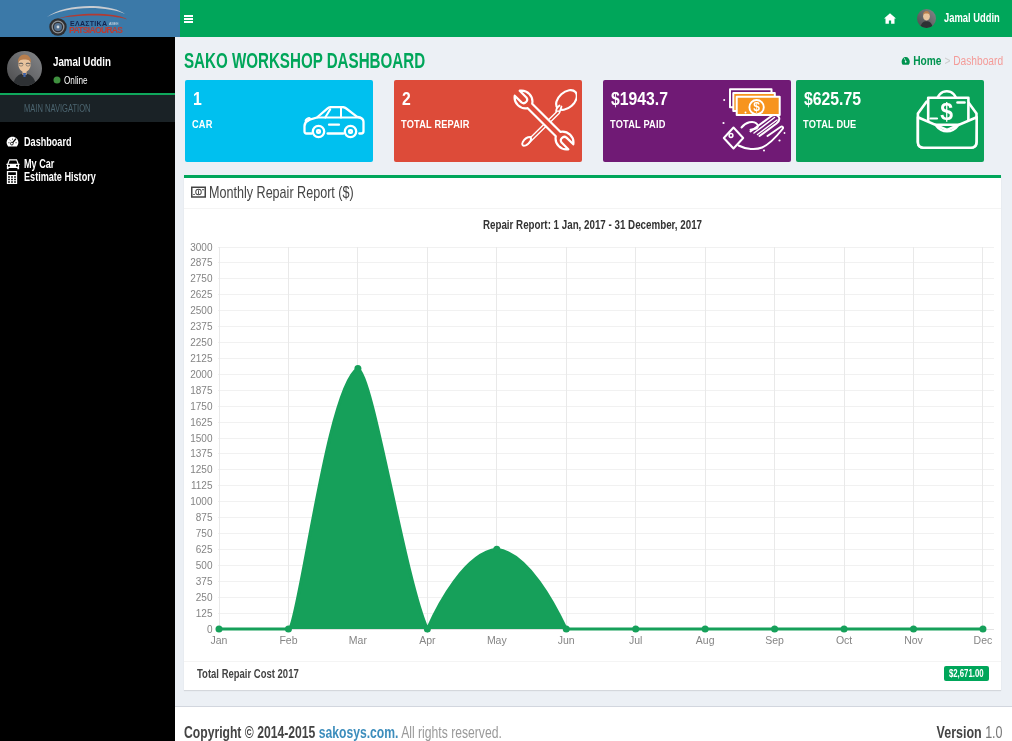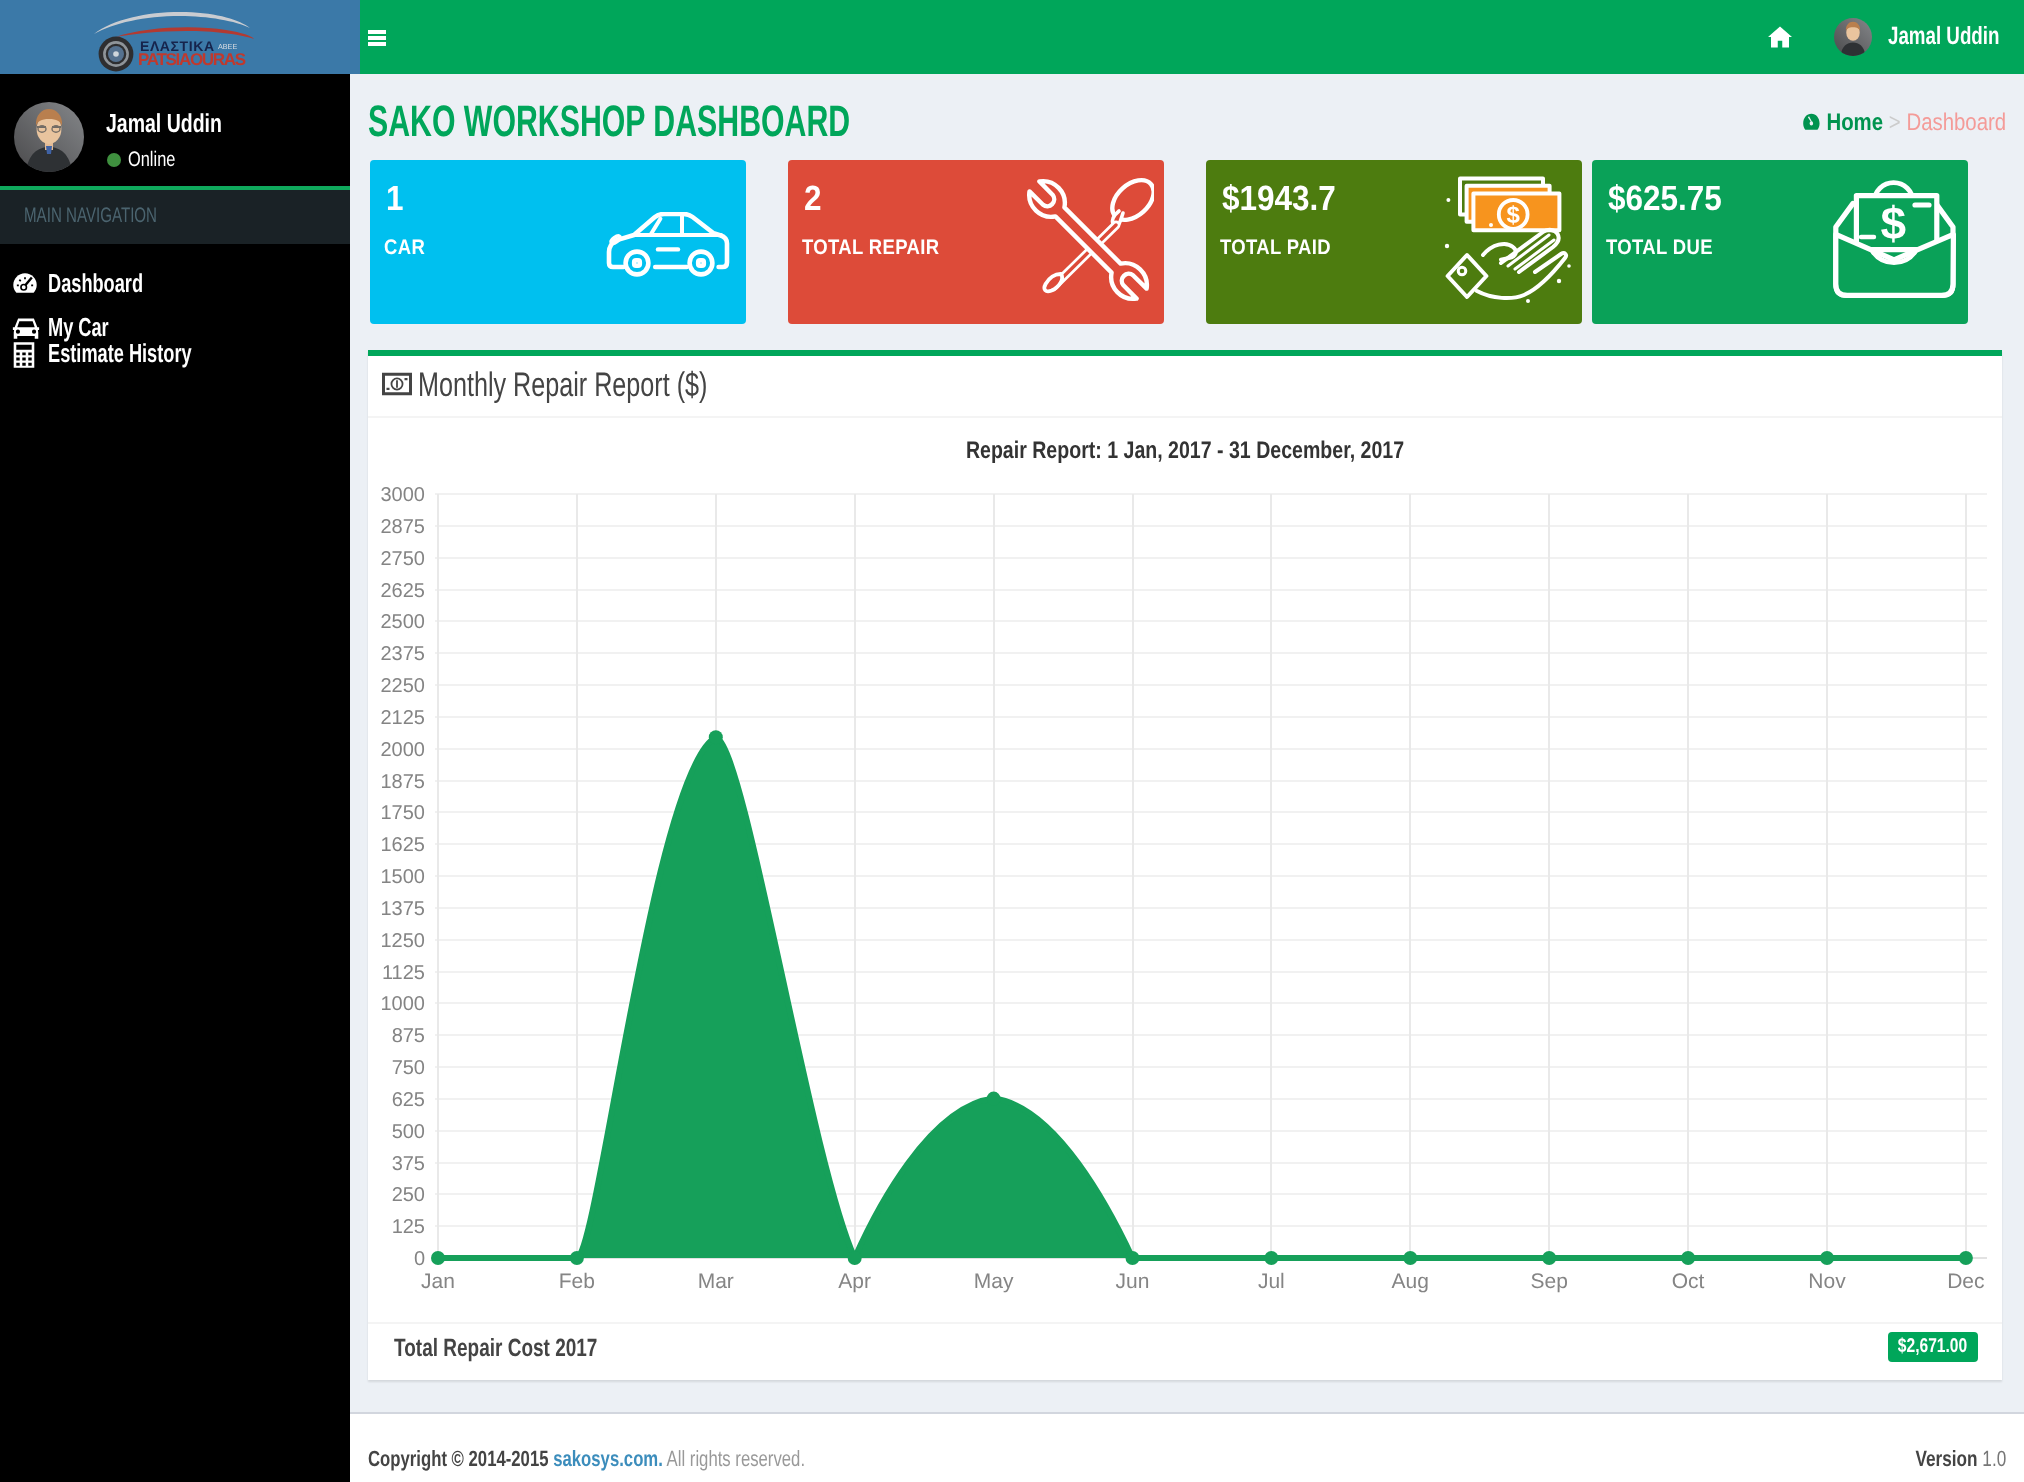--- a/index.html
+++ b/index.html
@@ -7,21 +7,21 @@
 body{font-family:"Liberation Sans",sans-serif;position:relative;background:#ecf0f5;overflow:hidden}
 .abs{position:absolute}
 
 #sidebar{left:0;top:0;width:175px;height:741px;background:#000}
 #logo{left:0;top:0;width:180px;height:37px;background:#3b79a8}
 #navbar{left:175px;top:0;width:837px;height:37px;background:#00a65a}
 #userpanel{left:0;top:37px;width:175px;height:56px;background:#000}
 #uname{left:53px;top:54px;font-size:13px;font-weight:bold;color:#fff;transform:scaleX(.75);transform-origin:0 50%;white-space:nowrap}
 #uonline{left:63.5px;top:73.5px;font-size:10.5px;color:#fff;transform:scaleX(.78);transform-origin:0 50%}
 #greenline{left:0;top:92.5px;width:175px;height:2px;background:#0fa85c}
-#navhdr{left:0;top:94.5px;width:175px;height:27px;background:#1a2226;color:#4b646f;font-size:10.5px;line-height:27px;padding-left:12px}
+#navhdr{left:0;top:94.5px;width:175px;height:27px;background:#1a2226;color:#4b646f;font-size:10.5px;line-height:27px;padding-left:24px}
 #navhdr span{display:inline-block;transform:scaleX(.72);transform-origin:0 50%}
 .mitem{left:0;width:175px;height:22.5px;color:#fff;font-size:13px;font-weight:bold;line-height:22.5px}
 .mitem svg{position:absolute;left:6px;top:4.5px}
 .mitem span{position:absolute;left:23.5px;top:0;transform:scaleX(.7);transform-origin:0 50%;white-space:nowrap}
 
 #burger{left:183.5px;top:14.7px;width:9.6px;height:9px}
 #burger div{height:2px;background:#fff;margin-bottom:1.1px}
 #nbhome{left:884px;top:13px}
 #nbavatar{left:917px;top:9px;width:19px;height:19px;border-radius:50%;overflow:hidden}
 #nbname{left:944px;top:0;height:37px;line-height:37px;font-size:12.5px;font-weight:bold;color:#fff;white-space:nowrap;transform:scaleX(.75);transform-origin:0 50%}
@@ -30,34 +30,34 @@
 #crumb{right:9px;top:54px;font-size:12px;color:#aaa;transform:scaleX(.85);transform-origin:100% 50%;white-space:nowrap}
 #crumb .home{color:#00934f;font-weight:bold}
 #crumb .dash{color:#f49b98}
 
 .ibox{top:79.5px;width:188px;height:82px;border-radius:2px;color:#fff}
 .ibox .num{position:absolute;left:7.5px;top:11px;font-size:17.5px;line-height:17.5px;font-weight:bold;transform:scaleX(.9);transform-origin:0 0;white-space:nowrap}
 .ibox .lbl{position:absolute;left:7px;top:39px;font-size:10.5px;line-height:10.5px;font-weight:bold;letter-spacing:.2px;transform:scaleX(.88);transform-origin:0 0;white-space:nowrap}
 .ibox svg{position:absolute}
 #b1{left:185px;background:#00c0ef}
 #b2{left:394px;background:#dd4b39}
-#b3{left:603px;background:#4d7c0f}
+#b3{left:603px;background:#701a75}
 #b4{left:796px;background:#0aa158}
 
 #panel{left:184px;top:174.5px;width:817px;height:515.5px;background:#fff;border-top:3px solid #00a65a;box-shadow:0 1px 1px rgba(0,0,0,.1)}
 #ptitle{left:209px;top:183px;font-size:17px;color:#444;transform:scaleX(.74);transform-origin:0 50%;white-space:nowrap}
 #picon{left:191px;top:186px}
 #phdrline{left:184px;top:208px;width:817px;height:1px;background:#f4f4f4}
 #ctitle{left:184px;top:218px;width:817px;text-align:center;font-size:12px;font-weight:bold;color:#333;transform:scaleX(.815)}
 #pftline{left:184px;top:661px;width:817px;height:1px;background:#f4f4f4}
 #pftext{left:197px;top:667px;font-size:12.5px;font-weight:bold;color:#444;transform:scaleX(.76);transform-origin:0 50%;white-space:nowrap}
 #pbadge{left:944px;top:666px;width:45px;height:15px;background:#00a65a;border-radius:2px;color:#fff;font-size:10px;font-weight:bold;text-align:center;line-height:15px}
 #pbadge span{display:inline-block;transform:scaleX(.78);transform-origin:50% 50%;white-space:nowrap}
 
-#footer{left:175px;top:706px;width:837px;height:35px;background:#fff;border-top:1px solid #d2d6de;font-size:11px;color:#444;padding:17px 9px 0 9px}
+#footer{left:175px;top:706px;width:837px;height:35px;background:#fff;border-top:1px solid #d2d6de;font-size:16px;color:#444;padding:17px 9px 0 9px}
 #fleft{display:inline-block;transform:scaleX(.76);transform-origin:0 50%;white-space:nowrap}
 #fright{position:absolute;right:9px;top:17px;transform:scaleX(.78);transform-origin:100% 50%;white-space:nowrap}
 #footer a{color:#3c8dbc;font-weight:bold;text-decoration:none}
 #footer .gray{color:#999;font-weight:normal}
 </style>
 </head>
 <body>
 <div class="abs" id="sidebar"></div>
 <div class="abs" id="navbar"></div>
 <div class="abs" id="logo">

